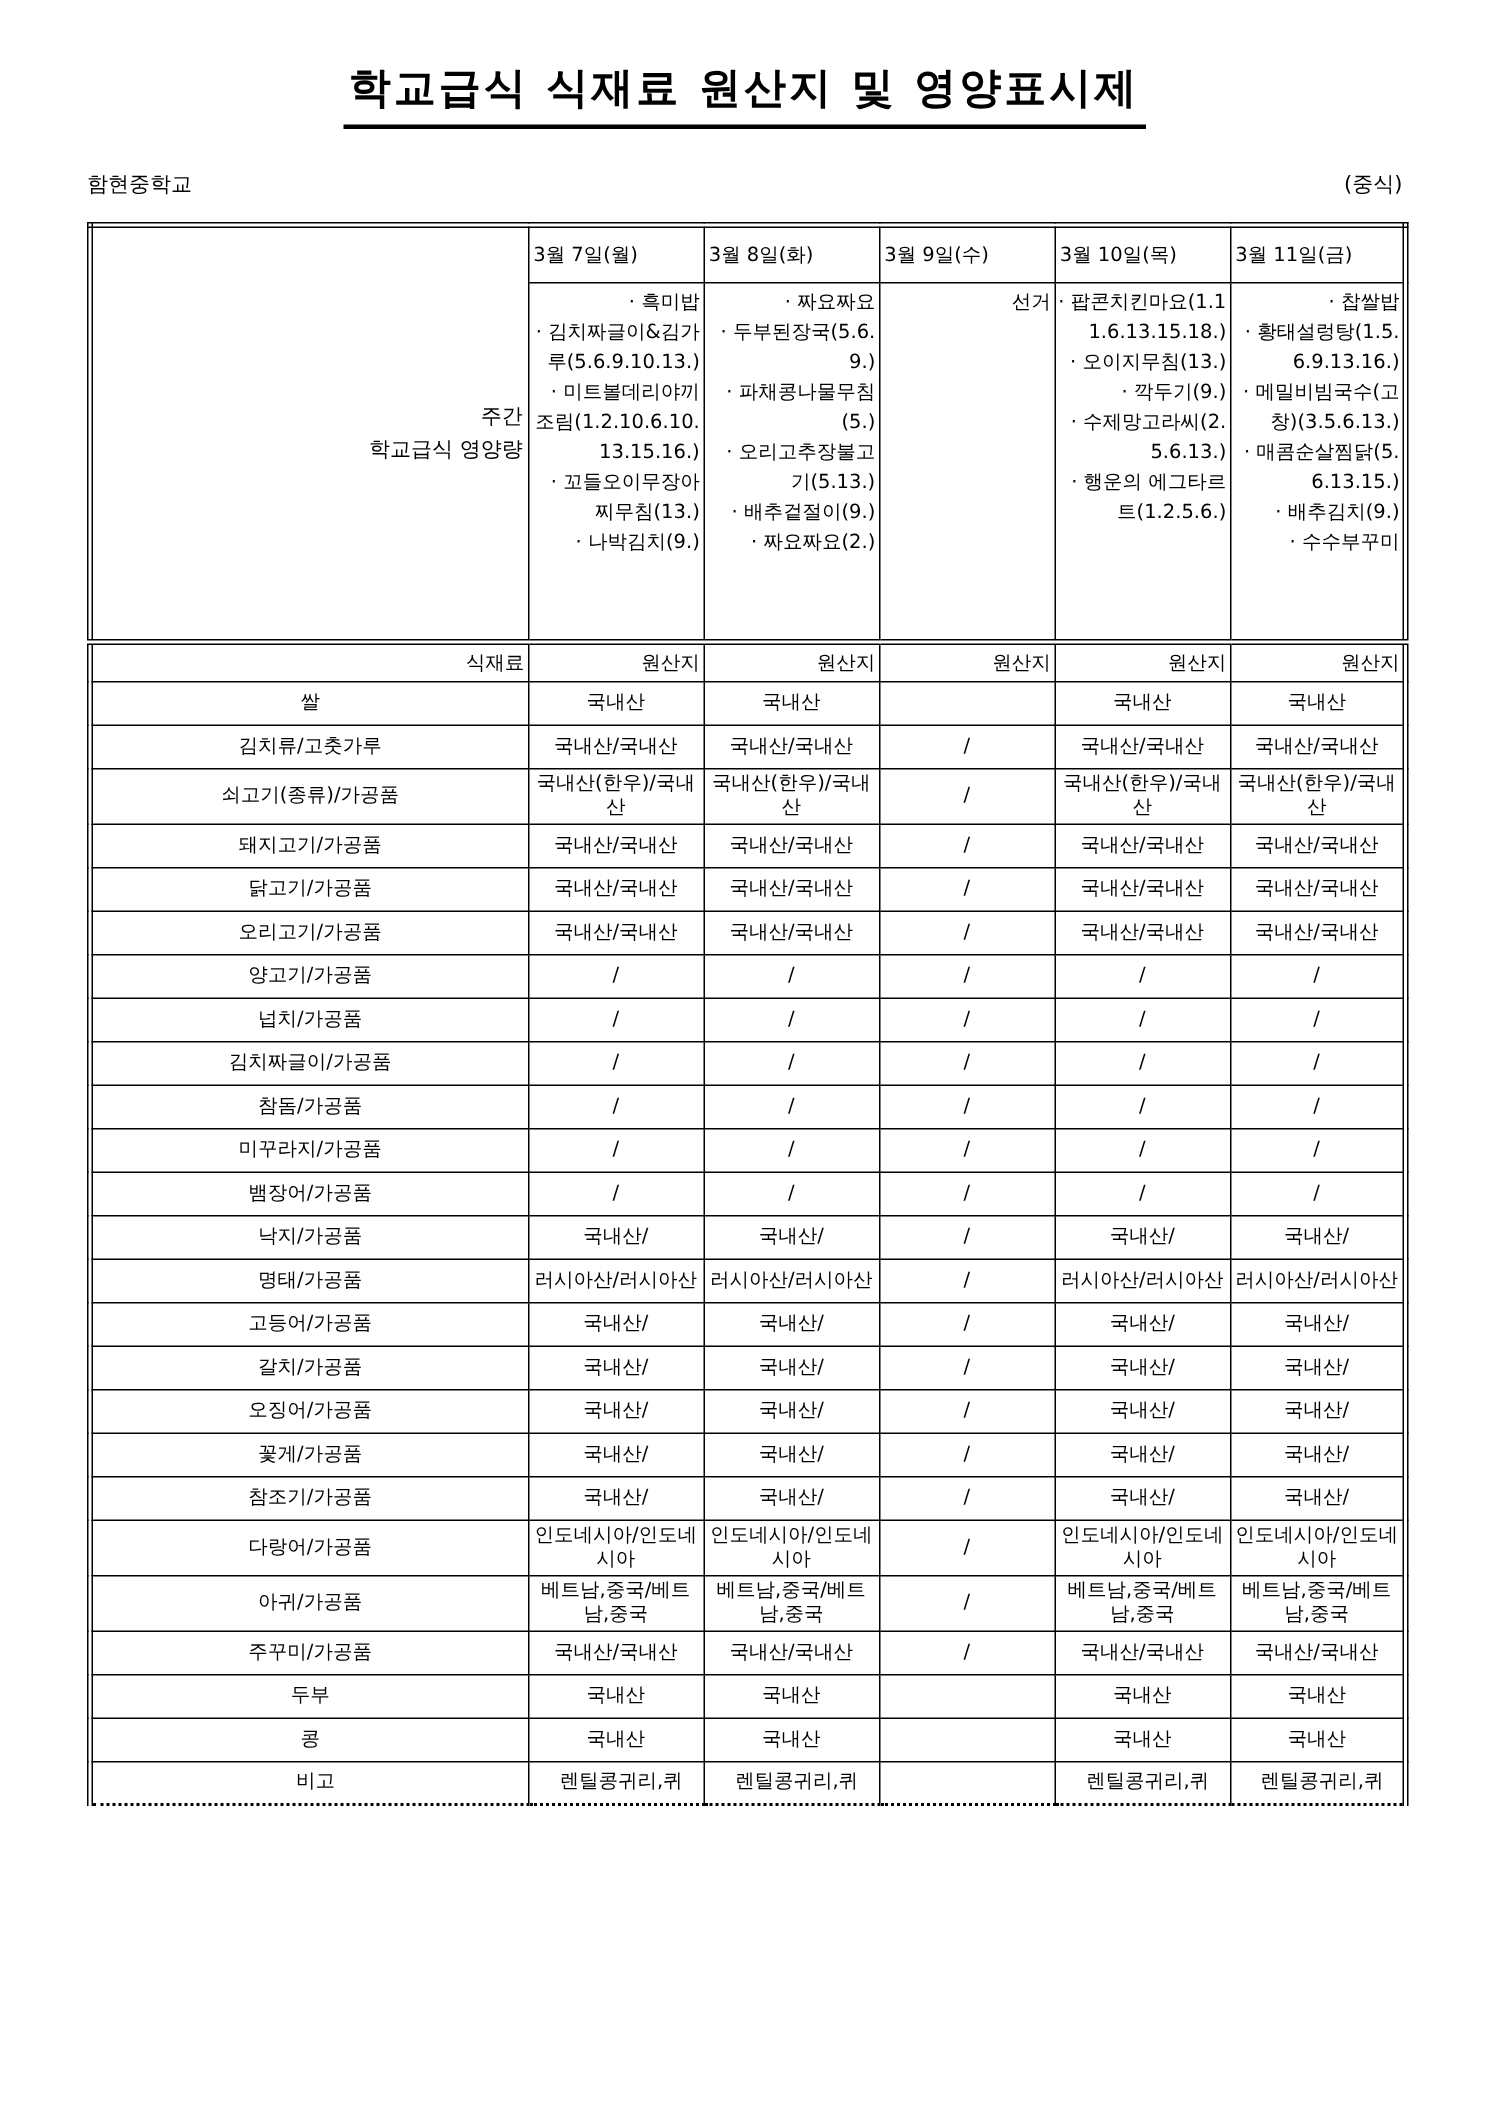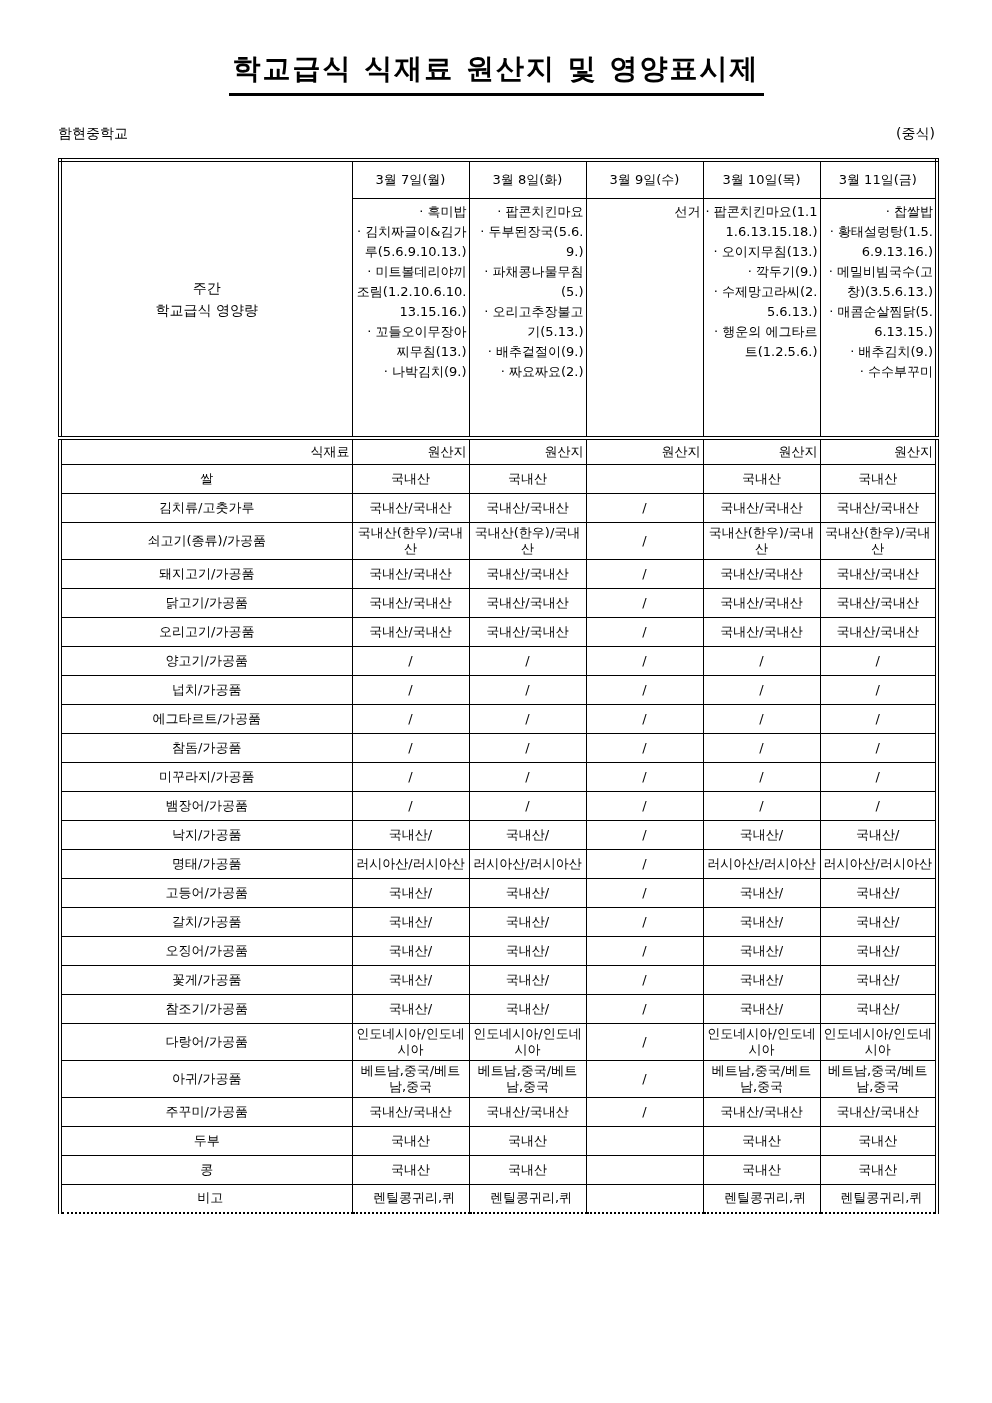--- a/index.html
+++ b/index.html
@@ -5,21 +5,21 @@
   * { box-sizing: border-box; }
   html, body { margin: 0; padding: 0; }
   body {
     width: 992px; height: 1403px;
     background: #ffffff; color: #000000;
     font-family: "DejaVu Sans", "Liberation Sans", sans-serif;
     overflow: hidden;
   }
   .page { position: relative; width: 992px; height: 1403px; }
 
-  .title-wrap { text-align: center; padding-top: 50px; }
+  .title-wrap { text-align: center; padding-top: 40px; }
   .page-title {
     display: inline-block;
     font-size: 28px; font-weight: bold; letter-spacing: 2px;
     border-bottom: 3px solid #000; padding: 0 4px 5px 4px;
     margin: 0;
   }
 
   .subheader {
     width: 877px; margin: 28px auto 0 58px;
     display: flex; justify-content: space-between; align-items: flex-end;
@@ -31,23 +31,23 @@
     margin: 16px 0 0 58px;
     width: 877px;
     border: 4px double #000;
     border-bottom: 0;
   }
   td, th { border: 1px solid #000; padding: 2px 3px; font-weight: normal; }
 
   col.c-label { width: 292px; }
   col.c-day   { width: 117px; }
 
-  tr.date-row th { height: 38px; text-align: center; font-size: 13px; }
-
-  td.week-cell { text-align: center; vertical-align: middle; font-size: 14px; line-height: 22px; }
+  tr.date-row th { height: 38px; text-align: left; font-size: 13px; }
+
+  td.week-cell { text-align: right; vertical-align: middle; font-size: 14px; line-height: 22px; }
 
   td.menu-cell {
     height: 240px; vertical-align: top; text-align: right;
     font-size: 13px; line-height: 20px;
     word-break: break-all; padding: 3px 2px;
   }
   .menu-item { word-break: break-all; }
 
   tr.section-row td {
     border-top: 4px double #000;
@@ -95,21 +95,21 @@
       </tr>
       <tr class="menu-row">
         <td class="menu-cell">
             <div class="menu-item">· 흑미밥</div>
             <div class="menu-item">· 김치짜글이&amp;김가루(5.6.9.10.13.)</div>
             <div class="menu-item">· 미트볼데리야끼조림(1.2.10.6.10.13.15.16.)</div>
             <div class="menu-item">· 꼬들오이무장아찌무침(13.)</div>
             <div class="menu-item">· 나박김치(9.)</div>
           </td>
         <td class="menu-cell">
-            <div class="menu-item">· 팝콘치킨마요</div>
+            <div class="menu-item">· 짜요짜요</div>
             <div class="menu-item">· 두부된장국(5.6.9.)</div>
             <div class="menu-item">· 파채콩나물무침(5.)</div>
             <div class="menu-item">· 오리고추장불고기(5.13.)</div>
             <div class="menu-item">· 배추겉절이(9.)</div>
             <div class="menu-item">· 짜요짜요(2.)</div>
           </td>
         <td class="menu-cell">
             <div class="menu-item">선거</div>
           </td>
         <td class="menu-cell">
@@ -195,21 +195,21 @@
         </tr>
         <tr class="data-row">
           <td class="label-cell">넙치/가공품</td>
           <td class="value-cell">/</td>
           <td class="value-cell">/</td>
           <td class="value-cell">/</td>
           <td class="value-cell">/</td>
           <td class="value-cell">/</td>
         </tr>
         <tr class="data-row">
-          <td class="label-cell">에그타르트/가공품</td>
+          <td class="label-cell">김치짜글이/가공품</td>
           <td class="value-cell">/</td>
           <td class="value-cell">/</td>
           <td class="value-cell">/</td>
           <td class="value-cell">/</td>
           <td class="value-cell">/</td>
         </tr>
         <tr class="data-row">
           <td class="label-cell">참돔/가공품</td>
           <td class="value-cell">/</td>
           <td class="value-cell">/</td>

